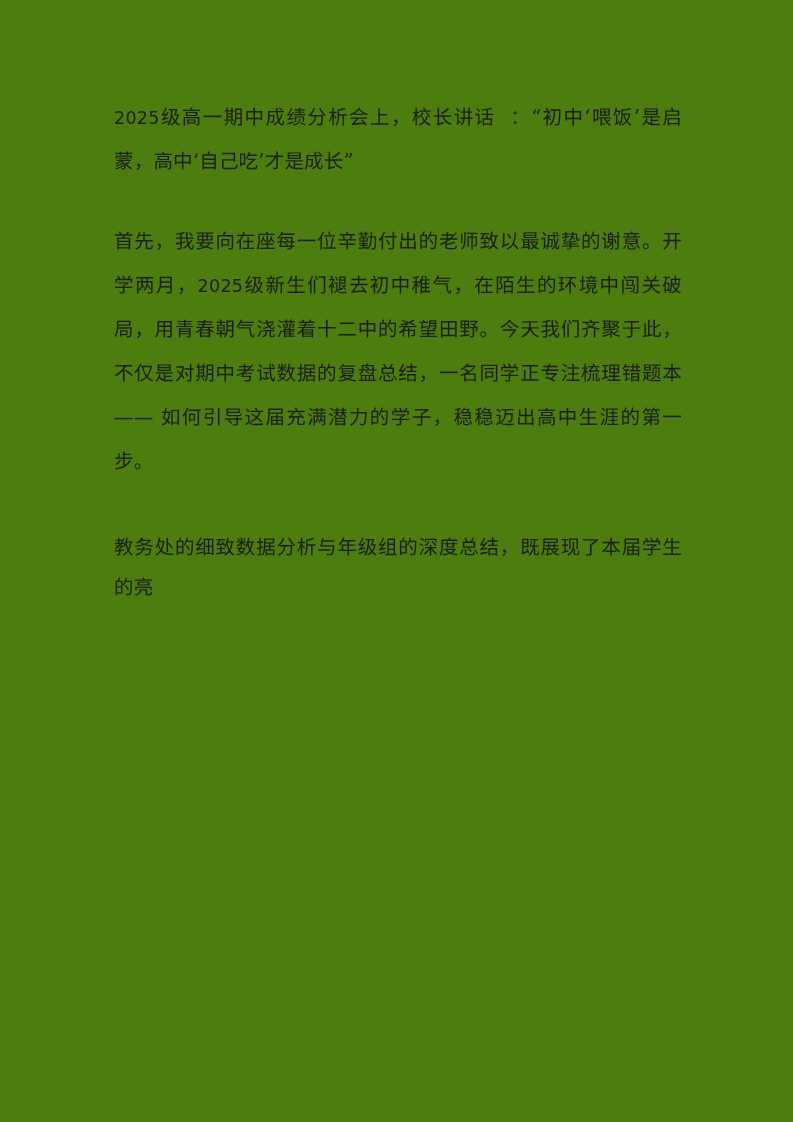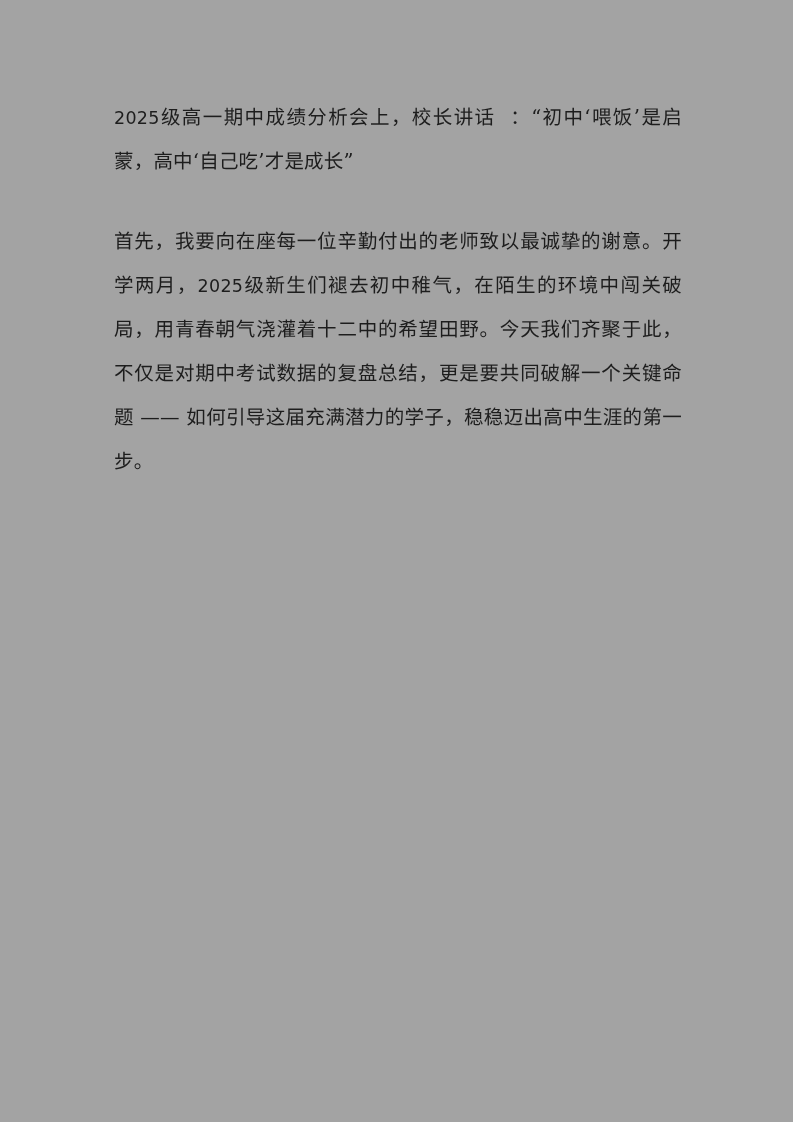--- a/index.html
+++ b/index.html
@@ -14,21 +14,21 @@
     overflow: hidden;
     font-family: "DejaVu Serif", "Liberation Serif", serif;
     color: #1a1a1a;
     -webkit-font-smoothing: antialiased;
   }
 
   .page {
     position: relative;
     width: 793px;
     height: 1122px;
-    background: #a3a3a3;
+    background: #4d7c0f;
     box-sizing: border-box;
   }
 
   .content {
     position: absolute;
     left: 114px;
     top: 96px;
     width: 568px;
   }
 
@@ -87,19 +87,20 @@
 <body>
 
 <div class="page">
 
   <div class="content">
 
     <p class="para doc-title"><span class="num">2025</span><span>级高一期中成绩分析会上，校长讲话</span><span class="sp">&nbsp;&nbsp;</span><span>：“初中‘喂饭’是启蒙，</span><span>高中‘自己吃’才是成长”</span></p>
 
 
 
-    <p class="para body-para"><span>首先，我要向在座每一位辛勤付出的老师致以最诚挚的谢意。开学两月，</span><span class="num">2025</span><span>级新生们褪去初中稚气，在陌生的环境中闯关破局，用青春朝气浇灌着十二中的希望田野。今天我们齐聚于此，不仅是对期中考试数据的复盘总结，更是要共同破解一个关键命题 —— 如何引导这届充满潜力的学子，稳稳迈出高中生涯的第一步。</span></p>
+    <p class="para body-para"><span>首先，我要向在座每一位辛勤付出的老师致以最诚挚的谢意。开学两月，</span><span class="num">2025</span><span>级新生们褪去初中稚气，在陌生的环境中闯关破局，用青春朝气浇灌着十二中的希望田野。今天我们齐聚于此，不仅是对期中考试数据的复盘总结，一名同学正专注梳理错题本 —— 如何引导这届充满潜力的学子，稳稳迈出高中生涯的第一步。</span></p>
 
 
+    <p class="para body-para last">教务处的细致数据分析与年级组的深度总结，既展现了本届学生的亮</p>
 
   </div>
 
 </div>
 
 </body></html>

